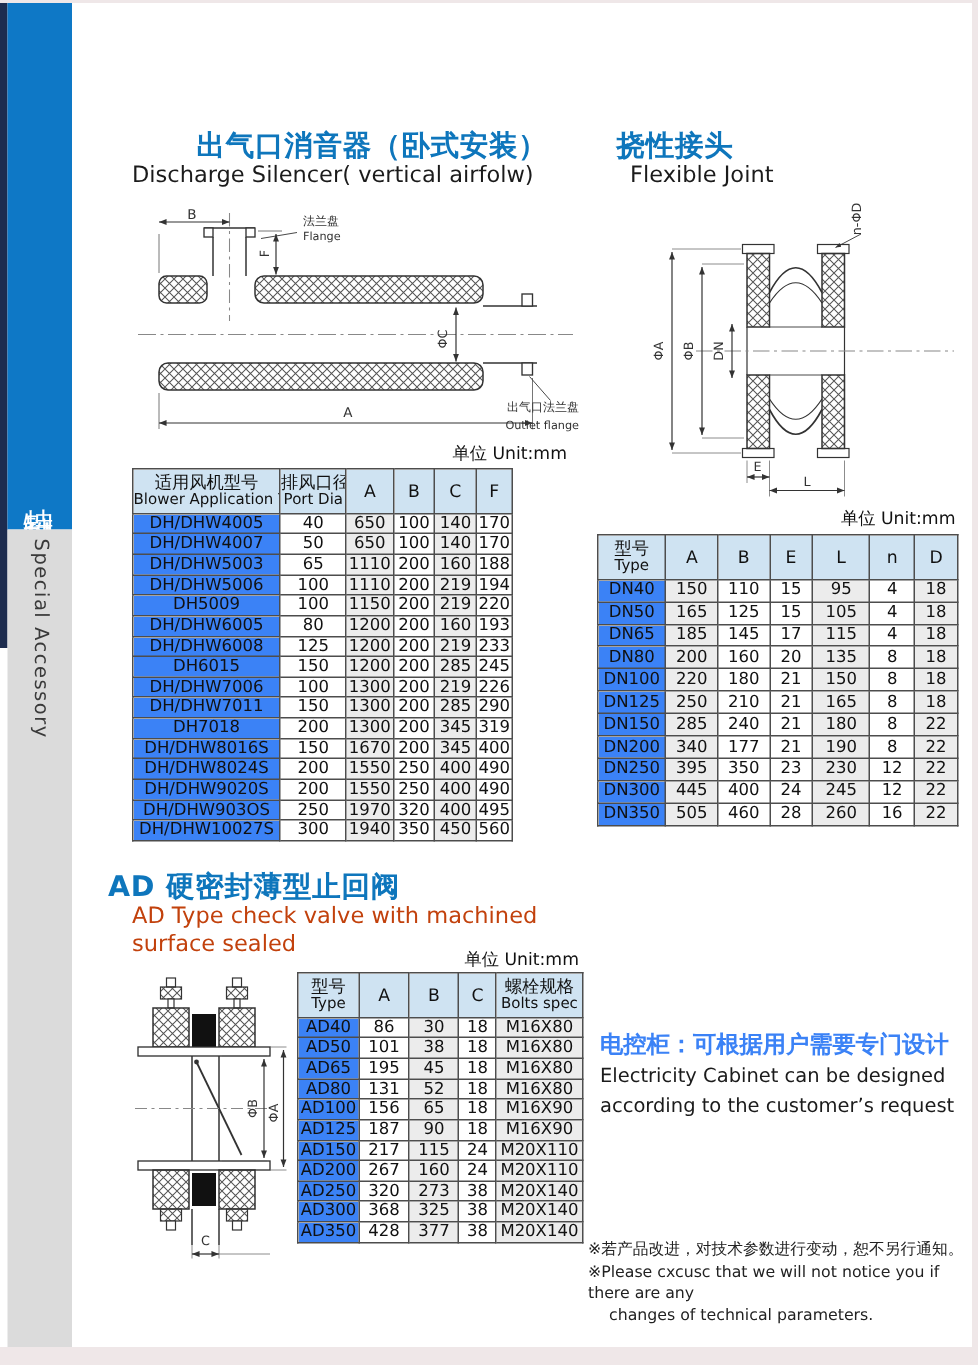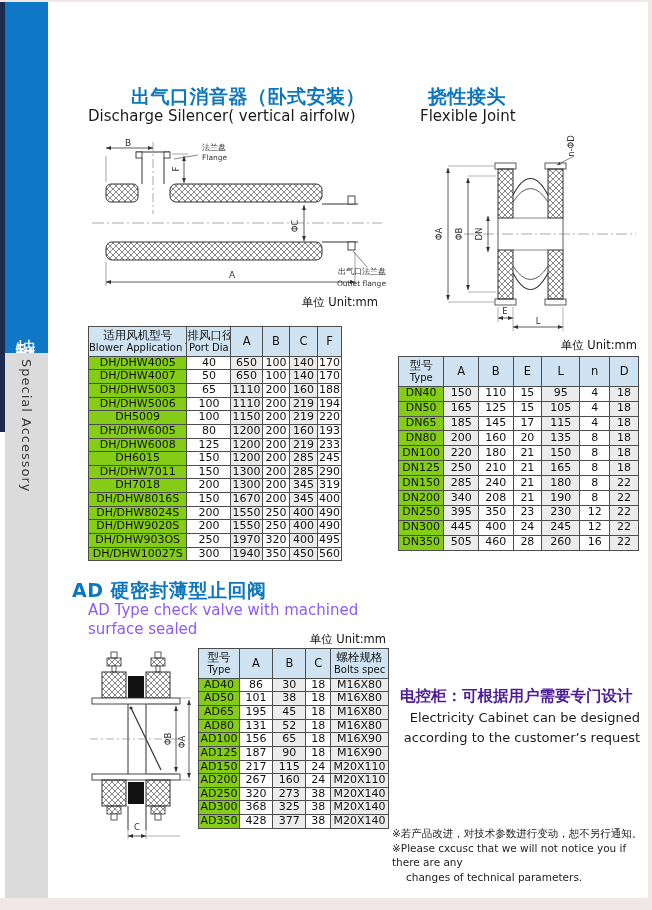--- a/index.html
+++ b/index.html
@@ -14,46 +14,46 @@
              justify-content:center;align-items:flex-end;}
   .side-zh{writing-mode:vertical-rl;color:#fff;font-size:20px;letter-spacing:4px;
            padding-bottom:10px;font-weight:500;}
   .side-gray{left:5px;top:351px;width:43px;height:545px;background:#dbdbdb;display:flex;
              justify-content:center;align-items:flex-start;}
   .side-en{writing-mode:vertical-rl;color:#3a3a3a;font-size:13px;padding-top:6px;letter-spacing:1px;}
 
   
   .title-zh{font-weight:bold;font-size:19px;color:#0e76bc;letter-spacing:0.5px;white-space:nowrap;}
   .title-en{font-size:15px;color:#1b1b1b;white-space:nowrap;}
-  .title-en-wrap{font-size:15px;color:#8b5cf6;line-height:1.25;}
+  .title-en-wrap{font-size:15px;color:#c2410c;line-height:1.25;}
   .unit{font-size:11.5px;color:#111;text-align:right;width:140px;}
 
   
   table{border-collapse:collapse;width:100%;table-layout:fixed;}
   th,td{border:1px solid #4d4d4d;text-align:center;vertical-align:middle;
         font-size:11px;color:#111;padding:0;line-height:1.15;overflow:hidden;white-space:nowrap;}
   th{background:#cfe3f2;font-weight:normal;padding:2px 0;}
   th .h-zh{font-size:11.5px;}
   th .h-en{font-size:10px;}
-  td.c0{background:#84cc16;}
+  td.c0{background:#3b82f6;}
   td.tint{background:#ececec;}
   .tbl-blower td{height:12.1px;}
   .tbl-blower th:nth-child(1){width:38.5%;} .tbl-blower th:nth-child(2){width:17%;}
   .tbl-blower th:nth-child(3){width:12%;}  .tbl-blower th:nth-child(4){width:10.5%;}
   .tbl-blower th:nth-child(5){width:10.5%;}
   .tbl-dn td{height:13.9px;}
   .tbl-dn th:nth-child(1){width:18.5%;} .tbl-dn th:nth-child(2){width:14%;}
   .tbl-dn th:nth-child(3){width:14%;}  .tbl-dn th:nth-child(4){width:11.5%;}
   .tbl-dn th:nth-child(5){width:15.5%;} .tbl-dn th:nth-child(6){width:12%;}
   .tbl-ad td{height:12.6px;}
   .tbl-ad th:nth-child(1){width:21%;} .tbl-ad th:nth-child(2){width:17%;}
   .tbl-ad th:nth-child(3){width:17%;} .tbl-ad th:nth-child(4){width:12.5%;}
 
   
-  .cab-zh{font-weight:bold;font-size:15.5px;color:#4c1d95;}
+  .cab-zh{font-weight:bold;font-size:15.5px;color:#3b82f6;}
   .cab-en{font-size:13px;color:#1b1b1b;line-height:1.55;}
   .notes{font-size:10.5px;color:#222;line-height:1.4;}
   .notes .indent{padding-left:14px;}
 
   svg text{fill:#333;font-family:"DejaVu Sans","Liberation Sans",sans-serif;}
   svg{display:block;}
 </style>
 </head>
 <body>
 
@@ -121,21 +121,21 @@
       <line x1="269" y1="114" x2="269" y2="148" stroke="#666" stroke-width="0.6"></line>
       <line x1="20" y1="144" x2="269" y2="144" stroke="#333" stroke-width="0.8" marker-start="url(#arr)" marker-end="url(#arr)"></line>
       <text x="146" y="140" font-size="9" text-anchor="middle">A</text>
 
       <line x1="267" y1="113" x2="281" y2="129" stroke="#333" stroke-width="0.6"></line>
       <text x="300" y="136" font-size="8" text-anchor="end">出气口法兰盘</text>
       <text x="300" y="148" font-size="7.5" text-anchor="end">Outlet flange</text>
     </svg>
 
     <div class="abs unit" style="left:238px;top:293px;">单位 Unit:mm</div>
-    <div class="abs tbl-blower" style="left:88px;top:324px;width:254px;">
+    <div class="abs tbl-blower" style="left:88px;top:310px;width:254px;">
         <table>
           <thead>
             <tr>
               <th>
                 <div class="h-zh">适用风机型号</div>
                 <div class="h-en">Blower Application Type</div>
               </th>
               <th>
                 <div class="h-zh">排风口径</div>
                 <div class="h-en">Port Dia</div>
@@ -213,20 +213,28 @@
             </tr>
             <tr>
               <td class="c0">DH6015</td>
               <td>150</td>
               <td class="tint">1200</td>
               <td>200</td>
               <td class="tint">285</td>
               <td>245</td>
             </tr>
             <tr>
+              <td class="c0">DH/DHW7006</td>
+              <td>100</td>
+              <td class="tint">1300</td>
+              <td>200</td>
+              <td class="tint">219</td>
+              <td>226</td>
+            </tr>
+            <tr>
               <td class="c0">DH/DHW7011</td>
               <td>150</td>
               <td class="tint">1300</td>
               <td>200</td>
               <td class="tint">285</td>
               <td>290</td>
             </tr>
             <tr>
               <td class="c0">DH7018</td>
               <td>200</td>
@@ -272,21 +280,21 @@
               <td>300</td>
               <td class="tint">1940</td>
               <td>350</td>
               <td class="tint">450</td>
               <td>560</td>
             </tr>
           </tbody>
         </table>
       </div>
 
-    <div class="abs title-zh" style="left:428px;top:82px;">挠性接头</div>
+    <div class="abs title-zh" style="left:411px;top:82px;">挠性接头</div>
     <div class="abs title-en" style="left:420px;top:105px;">Flexible Joint</div>
 
     <svg class="abs" style="left:424px;top:126px;" width="220" height="210" viewBox="0 0 220 210">
 
       <rect x="71" y="35" width="21" height="6" fill="#fff" stroke="#333" stroke-width="0.8"></rect>
       <rect x="71" y="171" width="21" height="6" fill="#fff" stroke="#333" stroke-width="0.8"></rect>
       <rect x="74" y="41" width="15" height="49" fill="url(#hatch)" stroke="#333" stroke-width="1"></rect>
       <rect x="74" y="122" width="15" height="49" fill="url(#hatch)" stroke="#333" stroke-width="1"></rect>
       <line x1="74" y1="90" x2="74" y2="122" stroke="#333" stroke-width="0.8"></line>
 
@@ -419,21 +427,21 @@
               <td class="tint">285</td>
               <td>240</td>
               <td>21</td>
               <td class="tint">180</td>
               <td>8</td>
               <td class="tint">22</td>
             </tr>
             <tr>
               <td class="c0">DN200</td>
               <td class="tint">340</td>
-              <td>208</td>
+              <td>177</td>
               <td>21</td>
               <td class="tint">190</td>
               <td>8</td>
               <td class="tint">22</td>
             </tr>
             <tr>
               <td class="c0">DN250</td>
               <td class="tint">395</td>
               <td>350</td>
               <td>23</td>
@@ -617,21 +625,21 @@
               <td>428</td>
               <td class="tint">377</td>
               <td>38</td>
               <td class="tint">M20X140</td>
             </tr>
           </tbody>
         </table>
       </div>
 
     <div class="abs cab-zh" style="left:400px;top:684px;">电控柜：可根据用户需要专门设计</div>
-    <div class="abs cab-en" style="left:400px;top:706px;width:240px;text-align:right;">
+    <div class="abs cab-en" style="left:400px;top:706px;width:240px;">
       <div>Electricity Cabinet can be designed</div>
       <div>according to the customer’s request</div>
     </div>
 
     <div class="abs notes" style="left:392px;top:824px;width:256px;">
       <div>※若产品改进，对技术参数进行变动，恕不另行通知。</div>
       <div>※Please cxcusc that we will not notice you if there are any</div>
       <div class="indent">changes of technical parameters.</div>
     </div>
 

